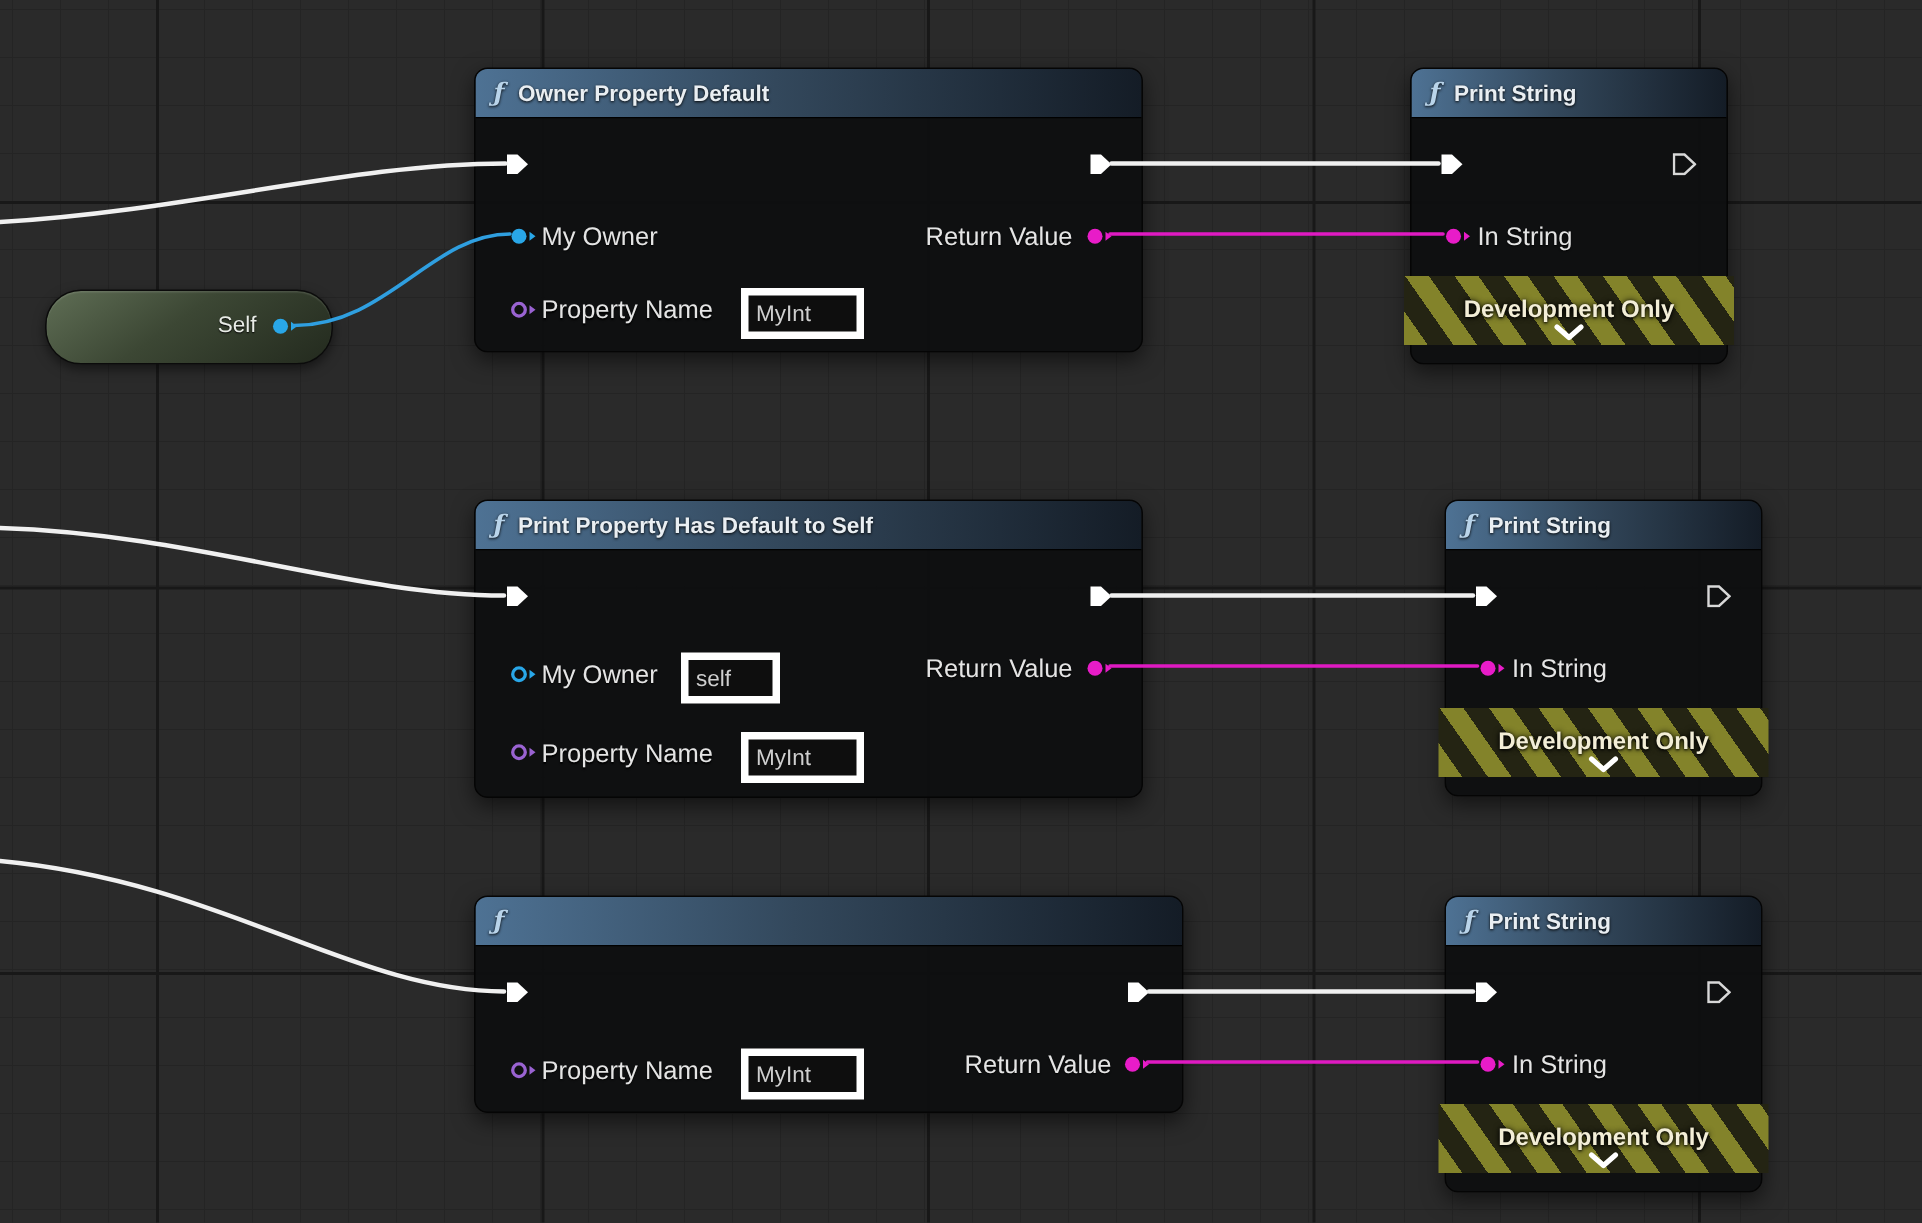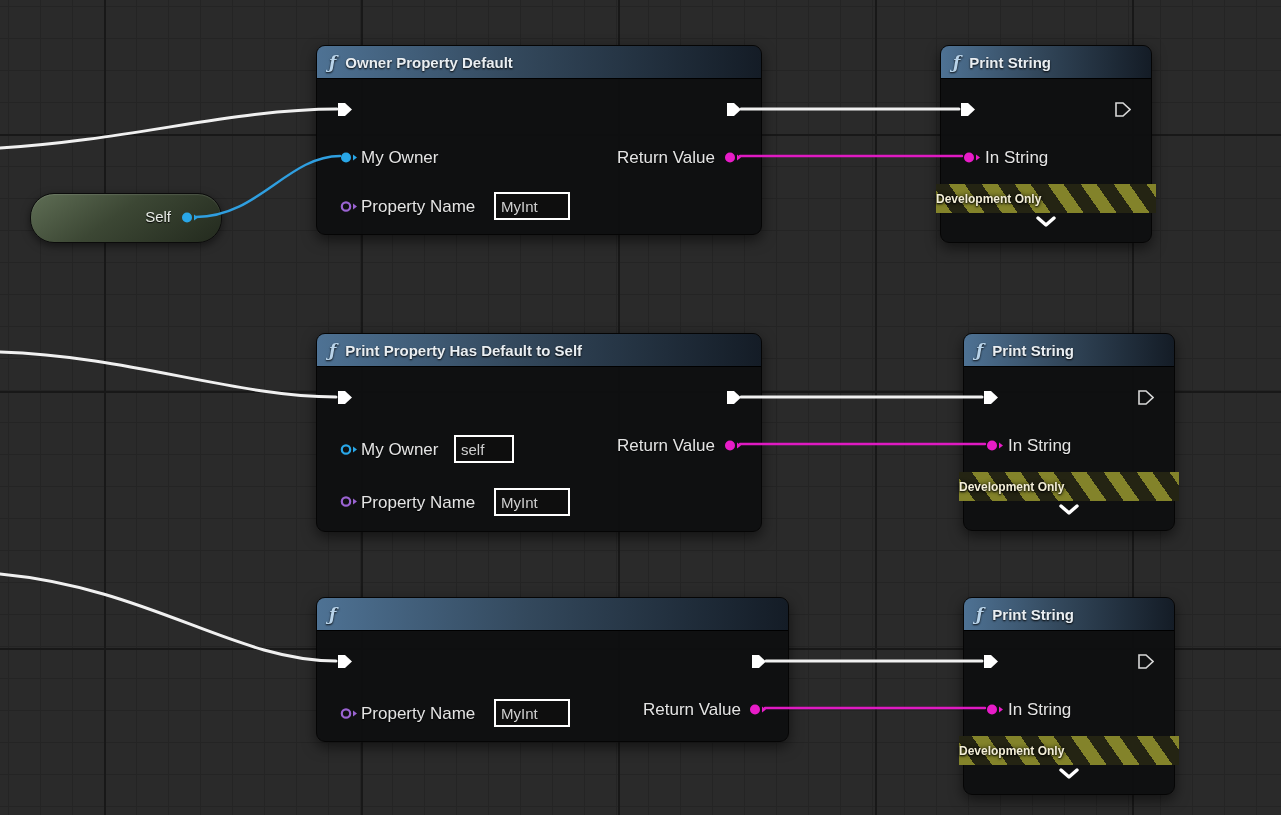--- a/index.html
+++ b/index.html
@@ -37,29 +37,29 @@
     font-weight:bold;font-size:15px;color:#e9eef2;text-shadow:0 1px 2px #000;
     white-space:nowrap;
   }
   .pin{position:absolute;line-height:0;}
   .pin-label{
     position:absolute;font-size:17px;color:#e4e4e4;white-space:nowrap;
     text-shadow:0 1px 1px #000;
   }
   .pin-label.right{text-align:right;}
   .pin-input{
-    position:absolute;background:#0e0e0e;border:2px solid #ffffff;
+    position:absolute;background:#0e0e0e;border:5px solid #ffffff;
     color:#cfcfcf;font-size:15px;font-family:"Liberation Sans",sans-serif;
     height:24px;padding:0 5px;box-sizing:content-box;
   }
   .dev-banner{
-    position:absolute;left:-5px;right:-5px;top:138px;height:29px;
-    display:flex;align-items:center;
+    position:absolute;left:-5px;right:-5px;top:138px;height:46px;
+    display:flex;align-items:center;justify-content:center;
     background:repeating-linear-gradient(55deg,#83832a 0 13px,#242413 13px 27px);
-    font-weight:bold;font-size:12px;color:#f3eed7;
+    font-weight:bold;font-size:16px;color:#f3eed7;
     text-shadow:0 1px 2px #000,0 0 4px #000;
   }
   .chevron{position:absolute;left:50%;transform:translateX(-50%);top:170px;line-height:0;cursor:pointer;}
   .var-node{
     position:absolute;z-index:2;border-radius:24px;
     background:linear-gradient(145deg,#5f6e55 0%,#3c4734 45%,#232a1e 100%);
     border:1px solid #0b0b0b;
     box-shadow:0 3px 8px rgba(0,0,0,.5),inset 0 1px 1px rgba(255,255,255,.12);
   }
   .var-label{

